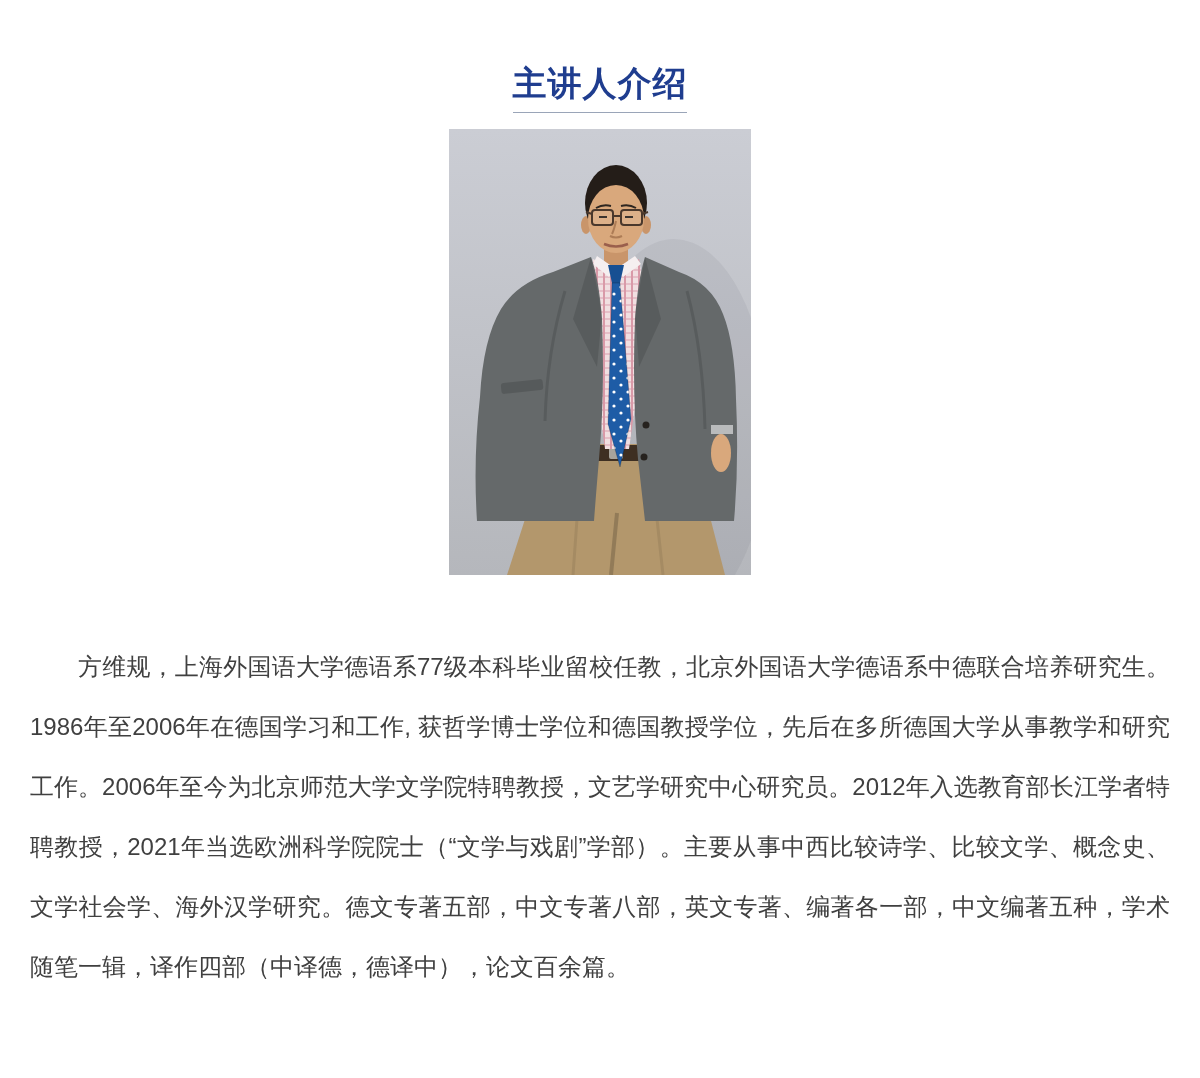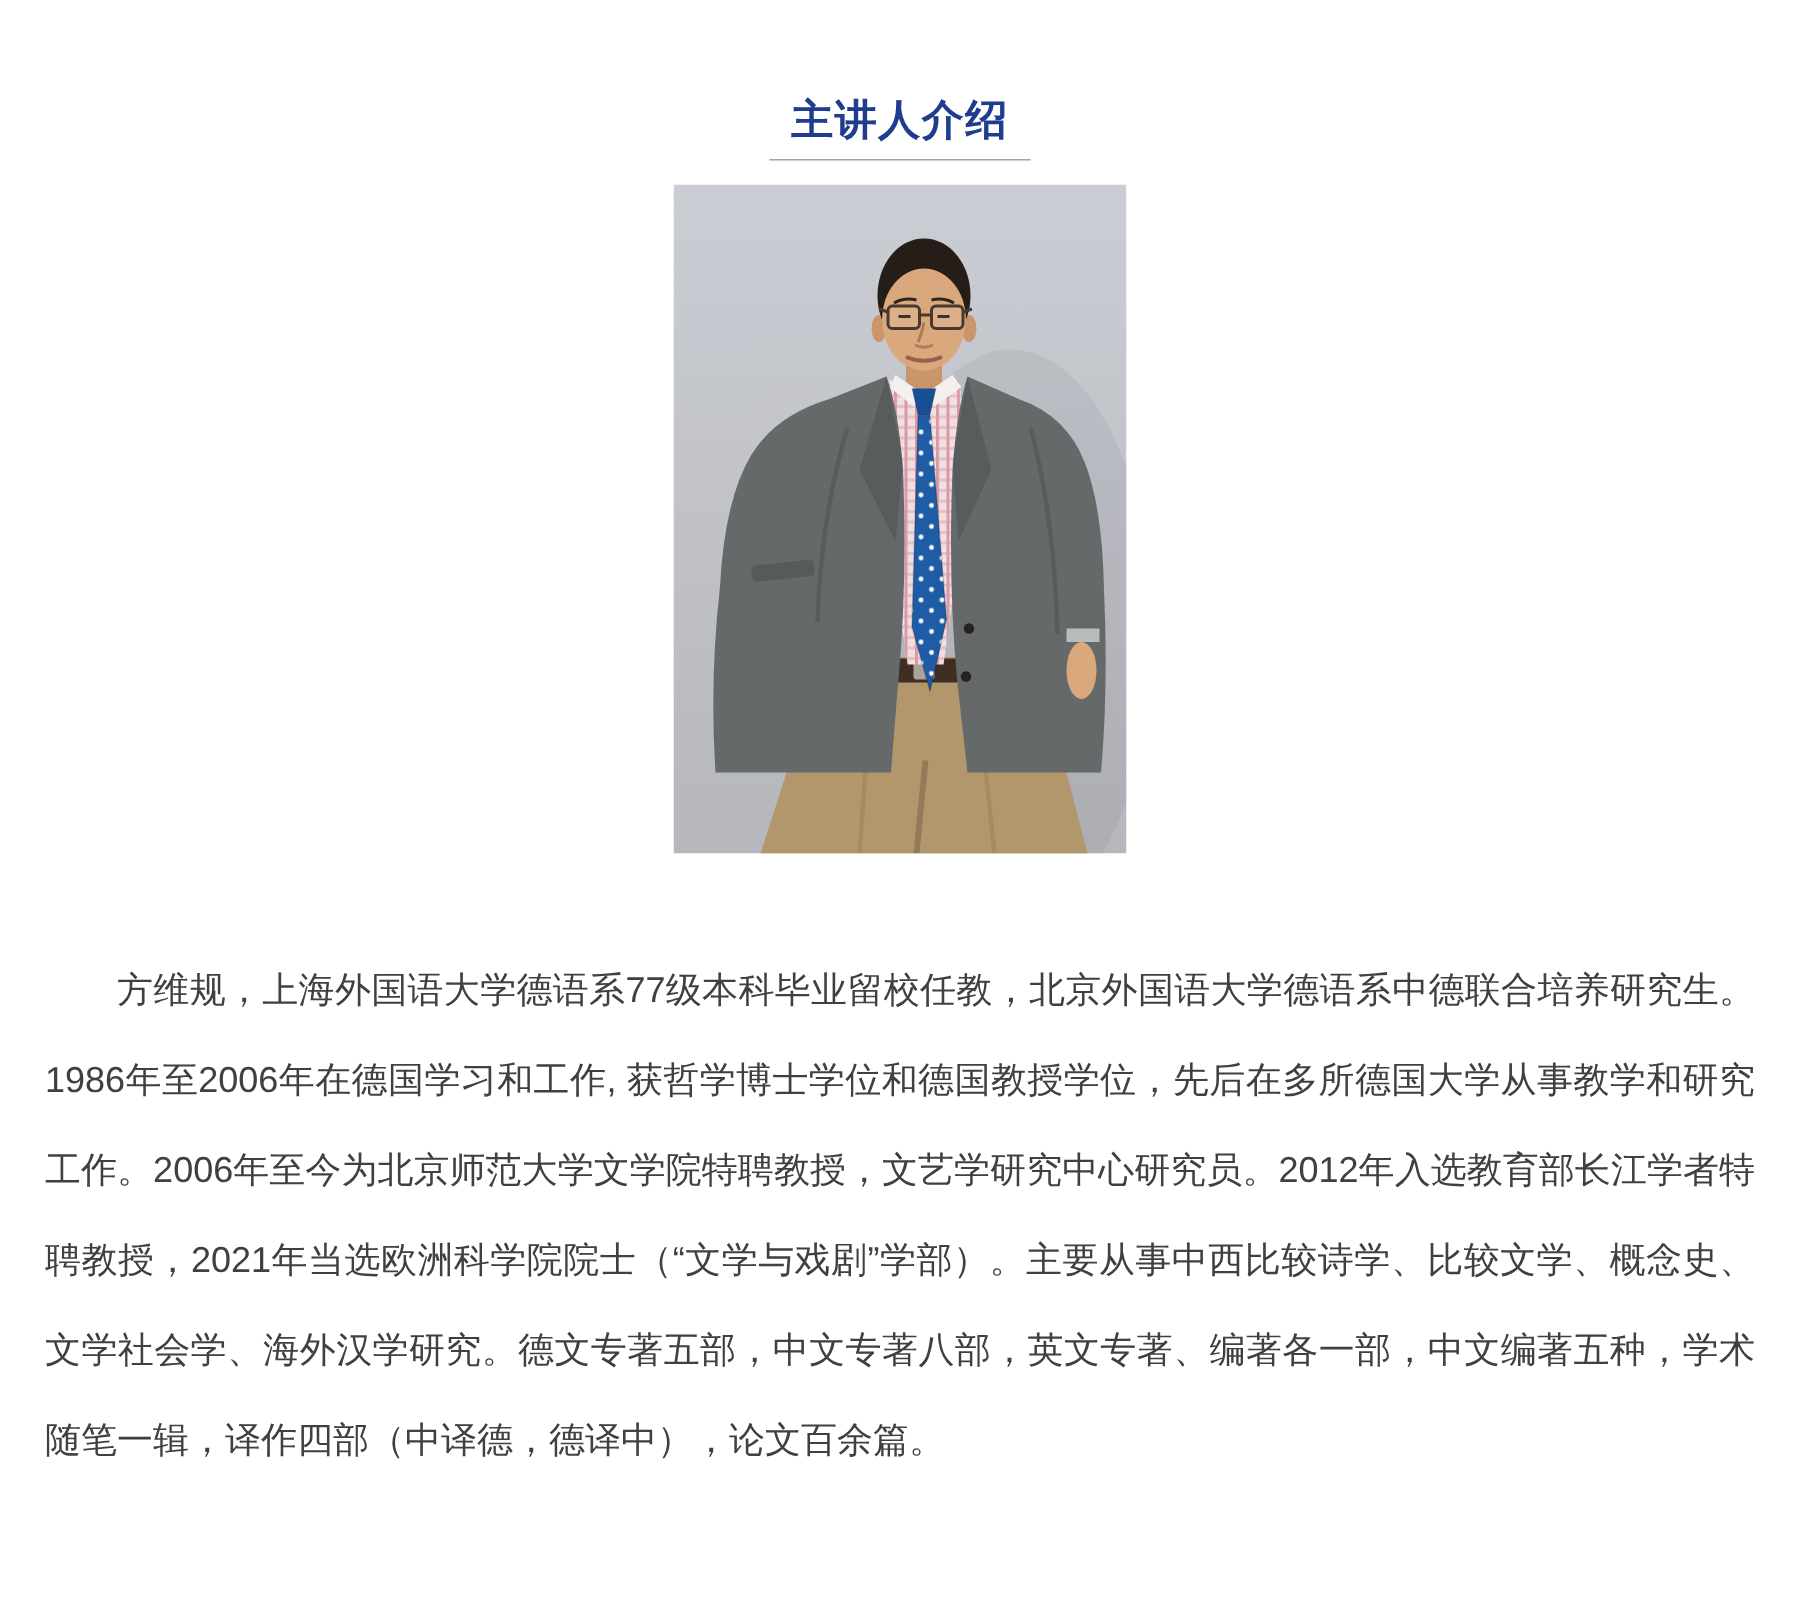--- a/index.html
+++ b/index.html
@@ -12,21 +12,21 @@
   html,body{margin:0;padding:0;}
   body{
     width:1200px;height:1078px;
     background:var(--page-bg);
     font-family:"Liberation Sans","DejaVu Sans",sans-serif;
     overflow:hidden;
   }
   .header{padding-top:66px;text-align:center;}
   .page-title{
     margin:0;
-    font-size:28px;
+    font-size:34px;
     line-height:1;
     font-weight:bold;
     color:var(--title-color);
     letter-spacing:1px;
   }
   .title-underline{
     width:174px;height:1px;
     background:var(--underline-color);
     margin:12px auto 0;
   }

